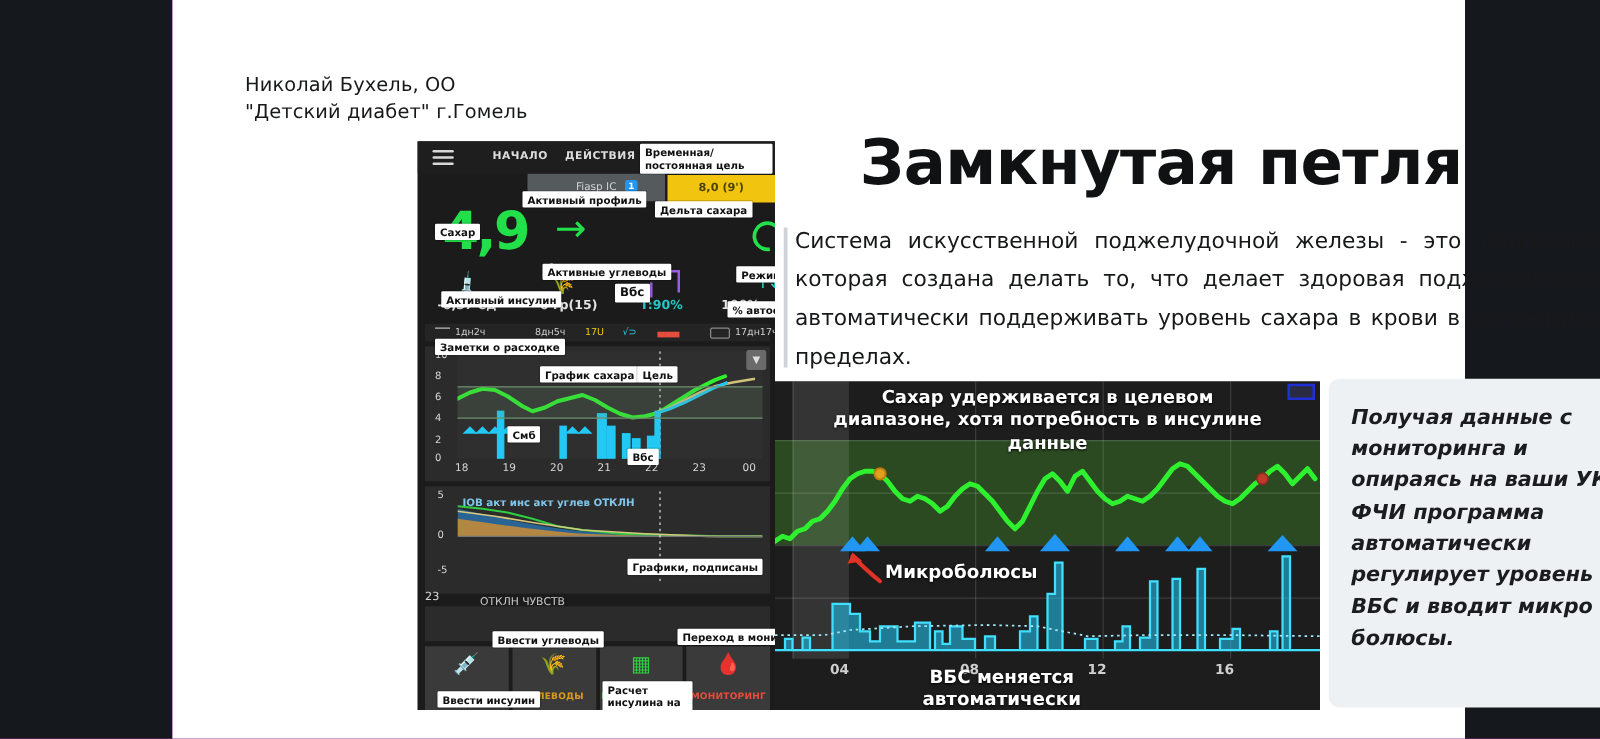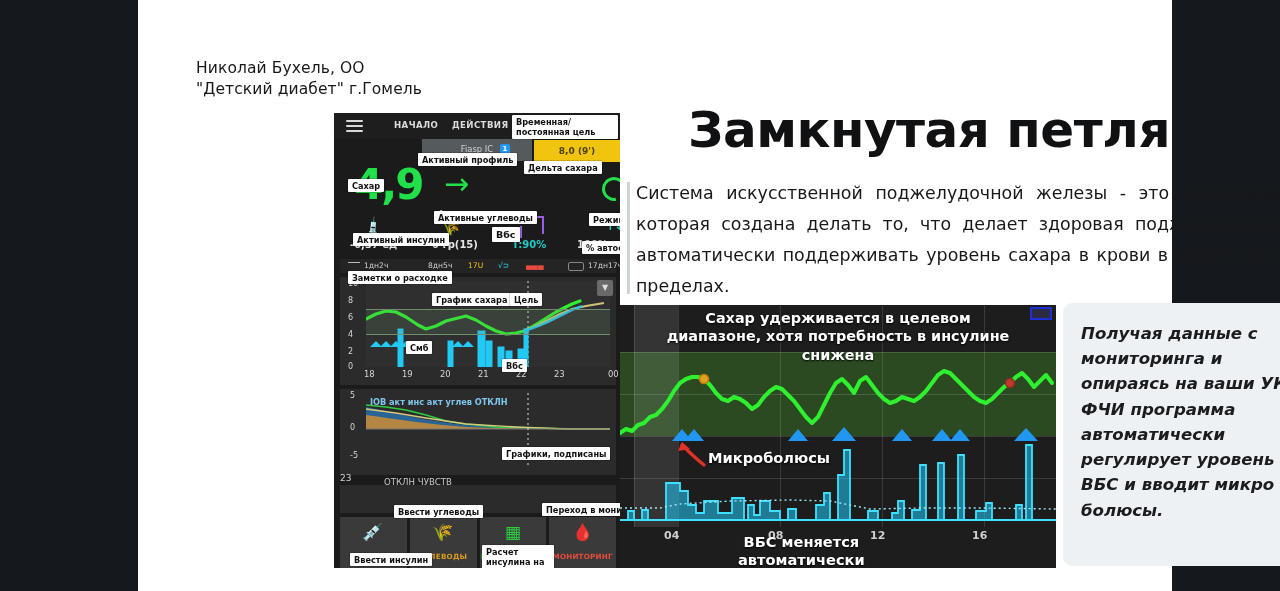--- a/index.html
+++ b/index.html
@@ -307,21 +307,21 @@
         <span class="c1-ylab" style="top:53px">4</span>
         <span class="c1-ylab" style="top:70px">2</span>
         <span class="c1-ylab" style="top:85px">0</span>
 
         <span class="c1-xlab" style="left:24px">18</span>
         <span class="c1-xlab" style="left:62px">19</span>
         <span class="c1-xlab" style="left:100px">20</span>
         <span class="c1-xlab" style="left:138px">21</span>
         <span class="c1-xlab" style="left:176px">22</span>
         <span class="c1-xlab" style="left:214px">23</span>
-        <span class="c1-xlab" style="left:268px">00</span>
+        <span class="c1-xlab" style="left:254px">00</span>
 
         <div class="scrollbtn">▼</div>
       </div>
 
       <div class="chart2">
         <div class="c2-plot">
           <svg width="244" height="72" viewBox="0 0 244 72">
             <path d="M0,14 C30,20 60,28 100,32 C150,36 200,36 244,36 L244,36 L0,36 Z" fill="#2a6fa8" opacity="0.85"></path>
             <path d="M0,22 C30,26 60,31 100,34 C150,36 200,36 244,36 L244,36 L0,36 Z" fill="#c28a3a" opacity="0.9"></path>
             <polyline points="0,12 20,14 40,17 60,22 80,28 100,31 130,34 170,35 210,36 244,36" fill="none" stroke="#2ecc40" stroke-width="1.6"></polyline>
@@ -441,19 +441,19 @@
       </svg>
 
       <div class="w-axis"></div>
       <span class="w-xlab" style="left:44px">04</span>
       <span class="w-xlab" style="left:148px">08</span>
       <span class="w-xlab" style="left:250px">12</span>
       <span class="w-xlab" style="left:352px">16</span>
 
       <div class="w-badge"></div>
 
-      <div class="w-title">Сахар удерживается в целевом диапазоне, хотя потребность в инсулине снижена</div>
+      <div class="w-title">Сахар удерживается в целевом диапазоне, хотя потребность в инсулине данные</div>
       <div class="w-note w-note-1">Микроболюсы</div>
       <div class="w-note w-note-2">ВБС меняется<br>автоматически</div>
     </div>
 
   </div>
 </div>
 
 </body></html>

